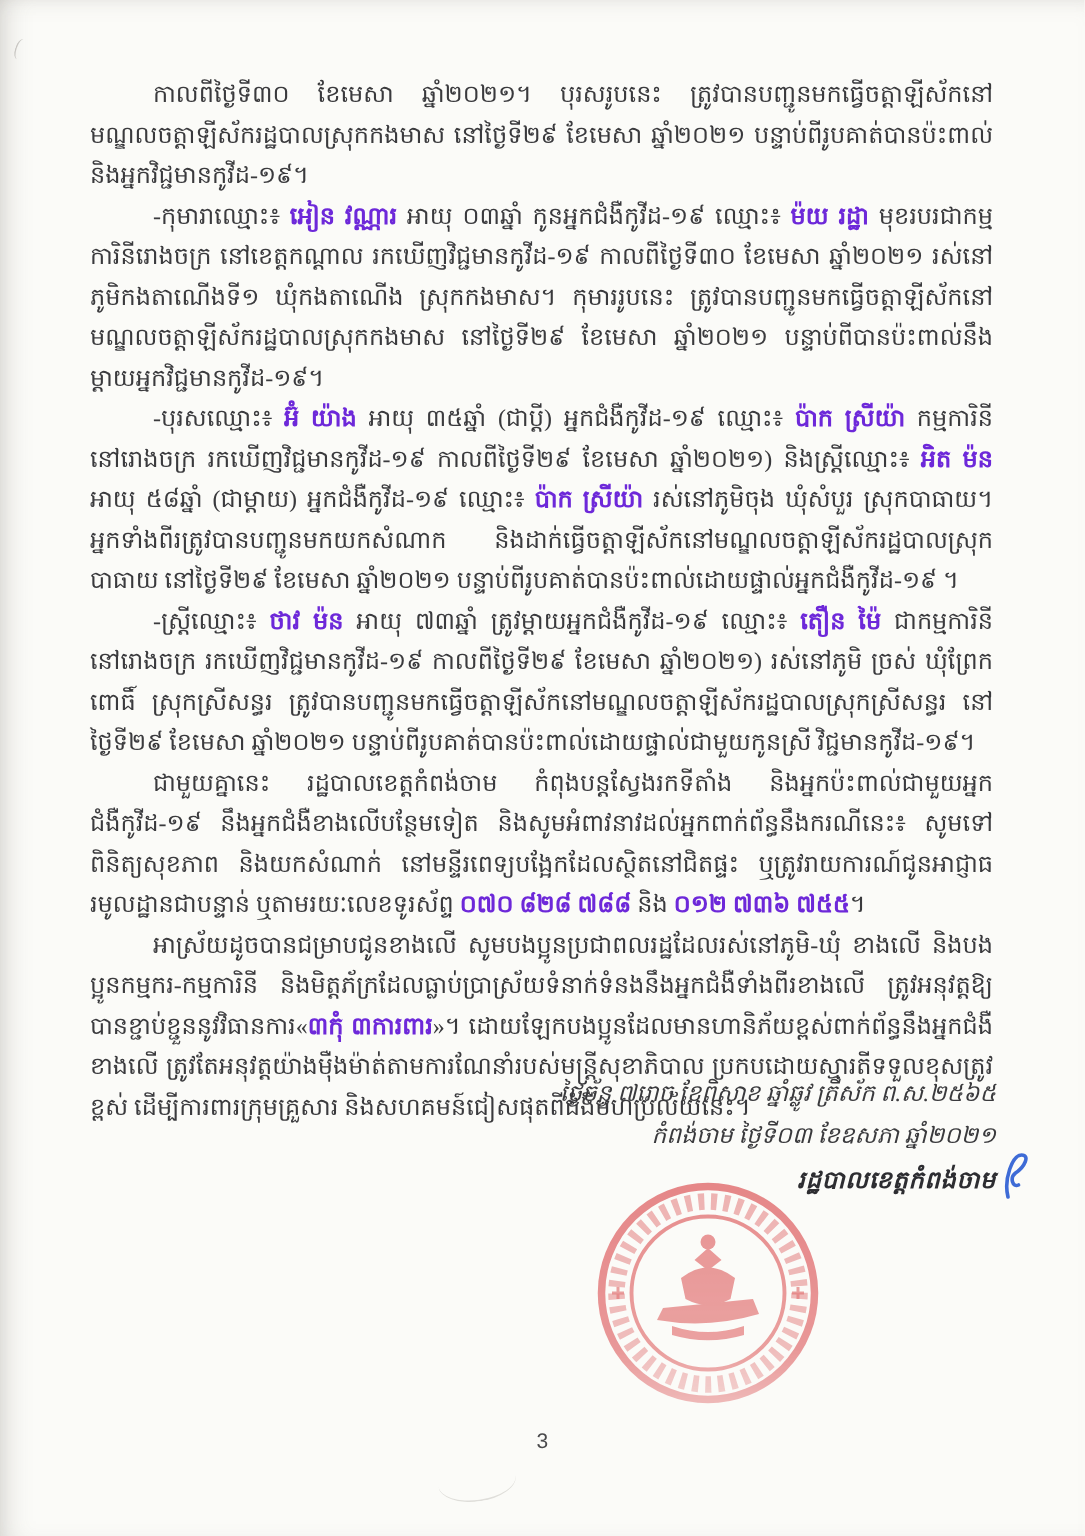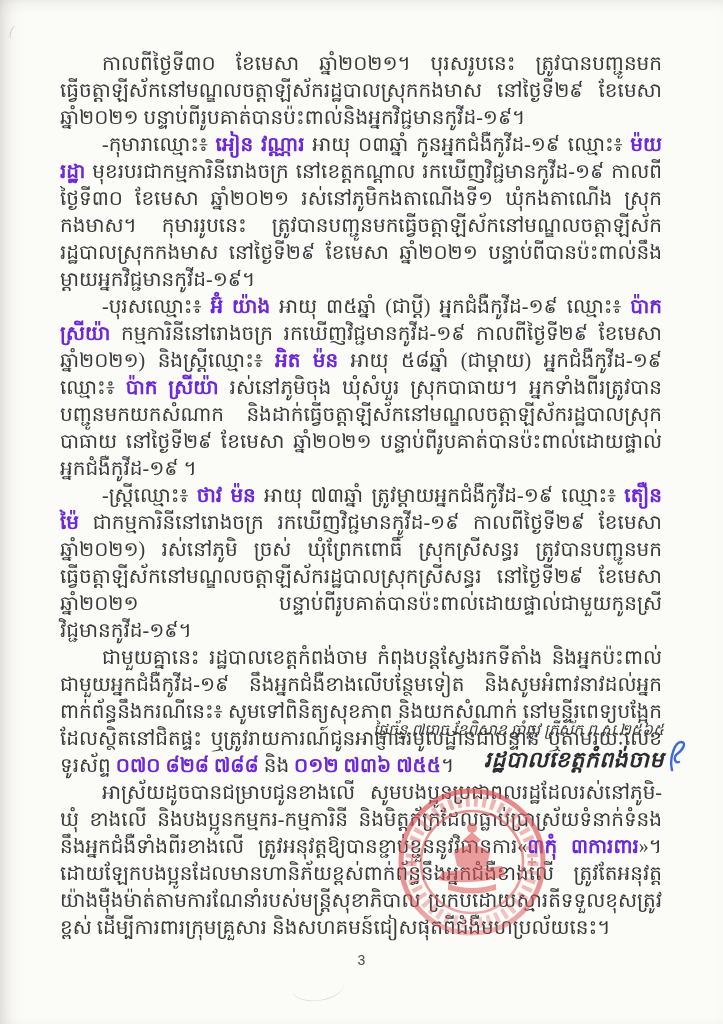--- a/index.html
+++ b/index.html
@@ -7,31 +7,31 @@
     width:723px;height:1024px;position:relative;overflow:hidden;
     background:#fbfbf8;
     font-family:"Liberation Serif","DejaVu Serif",serif;
   }
   .scan-vignette{
     position:absolute;inset:0;pointer-events:none;
     box-shadow:inset 14px 0 22px -16px rgba(120,115,108,.45), inset 0 10px 18px -14px rgba(130,125,118,.25);
   }
   .doc-body{
     position:absolute;left:60px;top:50px;width:602px;
-    color:#3a3a3d;font-size:20px;line-height:27px;text-align:justify;
+    color:#3a3a3d;font-size:16px;line-height:27px;text-align:justify;
   }
   .para{margin:0;}
   .para.indent{text-indent:42px;}
   .para .bold{font-weight:700;color:#6d28d9;}
   .closing{
     position:absolute;left:308px;top:716px;width:356px;
     text-align:right;color:#3a3a3d;font-size:15.5px;line-height:28px;font-style:italic;
   }
   .closing .authority{
-    font-weight:700;font-size:22px;color:#2d2d31;letter-spacing:.5px;
+    font-weight:700;font-size:16px;color:#2d2d31;letter-spacing:.5px;
     position:relative;z-index:3;margin-top:2px;white-space:nowrap;
   }
   .sig{position:absolute;margin-left:2px;margin-top:-8px;z-index:4;}
   .stamp{position:absolute;left:396px;top:786px;z-index:2;opacity:.88;}
   .page-num{
     position:absolute;left:0;right:0;top:952px;text-align:center;
     color:#4a4a4c;font-size:14px;font-family:"Liberation Sans",sans-serif;
   }
   .speck-a{
     position:absolute;left:10px;top:26px;width:6px;height:14px;
@@ -83,20 +83,21 @@
     <circle cx="76" cy="42" r="5"></circle>
     <path d="M76 46 l-9 8 9 7 9 -7 z"></path>
     <path d="M58 66 q18 -14 36 0 l-3 14 q-15 8 -30 0 z"></path>
     <path d="M46 86 l60 -6 4 10 q-34 10 -68 4 z"></path>
     <path d="M52 98 q24 8 48 0 l0 6 q-24 7 -48 0 z"></path>
   </g>
 </svg>
 
 <div class="closing">
   <div>ថ្ងៃច័ន្ទ ៧រោច ខែពិសាខ ឆ្នាំឆ្លូវ ត្រីស័ក ព.ស.២៥៦៥</div>
+  <div>កំពង់ចាម ថ្ងៃទី០៣ ខែឧសភា ឆ្នាំ២០២១</div>
   <div class="authority">
     <span>រដ្ឋបាលខេត្តកំពង់ចាម</span><svg class="sig" width="24" height="36" viewBox="0 0 24 36">
       <path d="M6 32 C3 20 9 4 15 4 C21 4 17 12 11 16 C7 19 9 26 13 24" fill="none" stroke="#3e6bd6" stroke-width="2.4" stroke-linecap="round"></path>
     </svg>
   </div>
 </div>
 
 <div class="page-num">3</div>
 
 </body></html>

